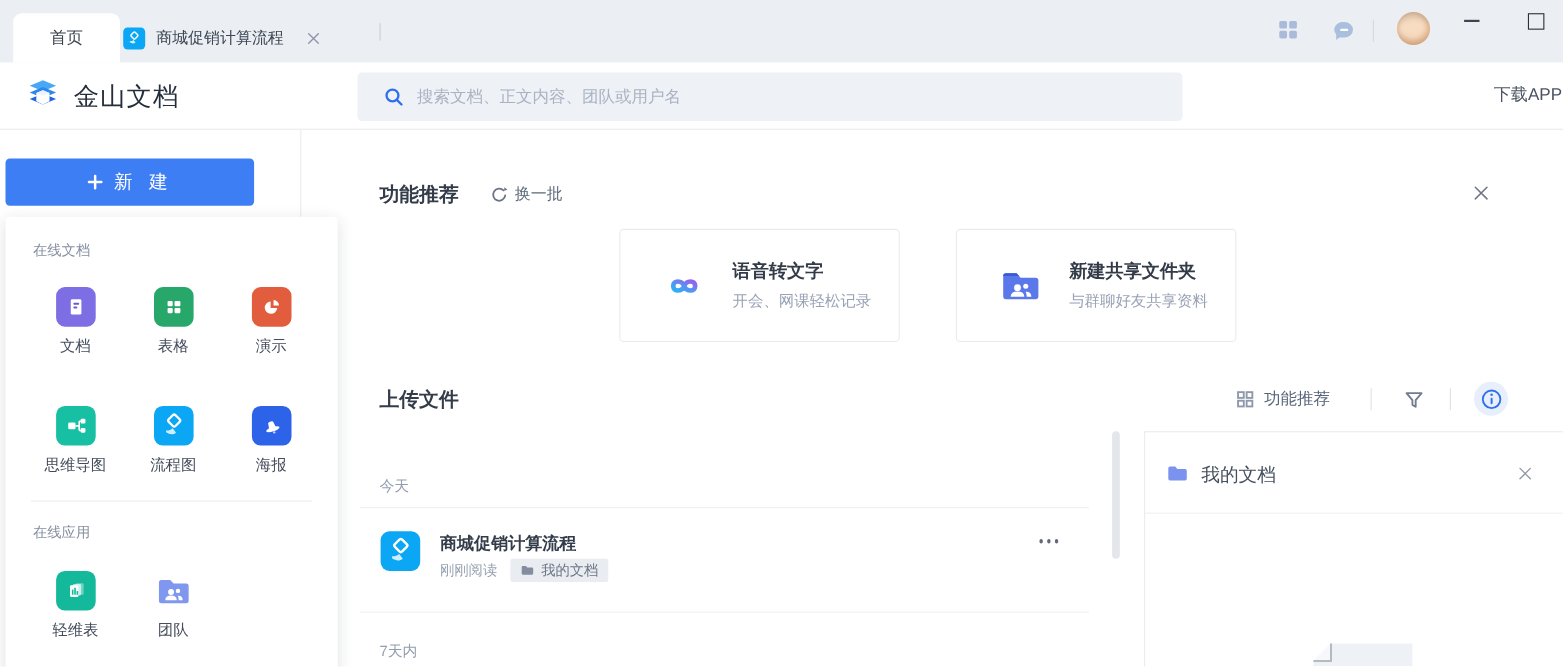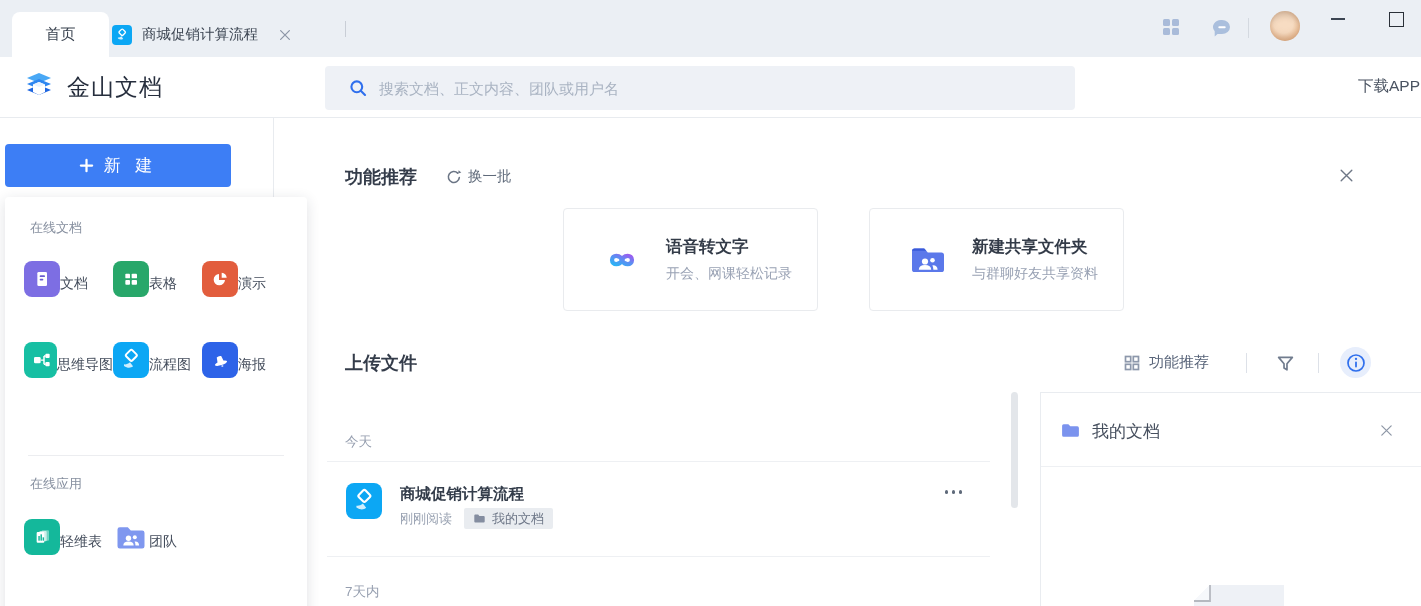--- a/index.html
+++ b/index.html
@@ -44,21 +44,21 @@
   .new-btn { position:absolute; left:5px; top:144px; width:226px; height:43px; border:none; border-radius:4px;
     background:#3d7ef5; color:#ffffff; font-size:17px; letter-spacing:5px; display:flex; align-items:center;
     justify-content:center; gap:10px; cursor:pointer; font-family:inherit; }
   .dropdown { position:absolute; left:5px; top:197px; width:302px; height:440px; background:#fff;
     border-radius:4px; box-shadow:0 3px 14px rgba(35,45,65,.14); z-index:5; }
   .sec-label { position:absolute; left:25px; font-size:13px; color:#868f9f; }
   .sec-1 { top:22px; } .sec-2 { top:278px; }
   .dd-divider { position:absolute; left:23px; top:258px; width:256px; height:1px; background:#ecedf0; }
   .s-grid { position:absolute; left:19px; display:grid; grid-template-columns:repeat(3,89px); row-gap:45px; }
   .grid-1 { top:64px; } .grid-2 { top:322px; }
-  .s-item { display:flex; flex-direction:row; align-items:center; cursor:pointer; }
+  .s-item { display:flex; flex-direction:column; align-items:center; cursor:pointer; }
   .tile { width:36px; height:36px; border-radius:8px; display:flex; align-items:center; justify-content:center; }
   .tile-plain { width:36px; height:36px; display:flex; align-items:center; justify-content:center; }
   .s-label { margin-top:9px; font-size:14px; color:#434c5b; white-space:nowrap; }
 
   
   .h2 { position:absolute; font-size:18px; font-weight:600; color:#343c4a; }
   .rec-title { left:345px; top:165px; }
   .refresh { position:absolute; left:446px; top:167px; display:flex; align-items:center; gap:6px; cursor:pointer; }
   .refresh span { font-size:14.5px; color:#5f6a7a; }
   .rec-close { position:absolute; left:1338px; top:167px; cursor:pointer; }

